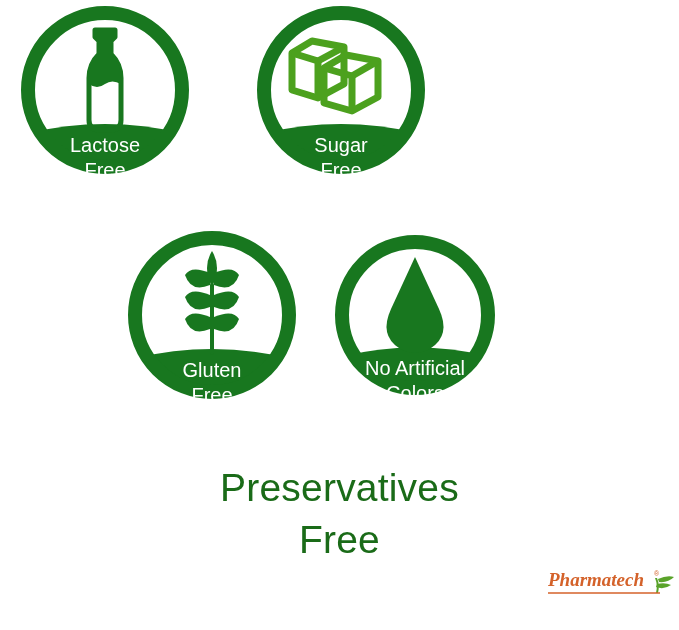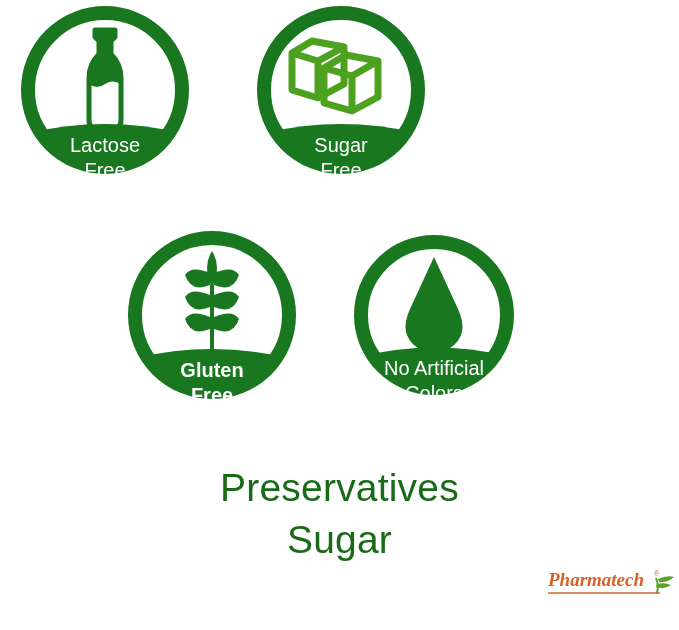--- a/index.html
+++ b/index.html
@@ -110,21 +110,21 @@
         <path d="M 68 62 L 96 70 L 96 105"></path>
         <path d="M 96 70 L 122 55"></path>
       </g>
       <circle cx="85" cy="84" r="77" fill="none" stroke="#18771f" stroke-width="14"></circle>
       <text class="badge-caption-line" x="85" y="141">Sugar</text>
       <text class="badge-caption-line" x="85" y="166">Free</text>
     </svg>
   </div>
 
 
-  <div class="badge" style="left:127px; top:231px;font-weight:bold;">
+  <div class="badge" style="left:127px; top:231px;">
     <svg width="170" height="170" viewBox="0 0 170 170">
       <defs>
         <clipPath id="clip-gluten">
             <circle cx="85" cy="84" r="77"></circle>
           </clipPath>
       </defs>
       <g clip-path="url(#clip-gluten)">
         <path d="M -10 132 Q 85 104 180 132 L 180 190 L -10 190 Z" fill="#18771f"></path>
       </g>
 
@@ -141,21 +141,21 @@
 
         <path d="M 83 86 Q 64 78 58 88 Q 64 106 83 98 Z"></path>
         <path d="M 87 86 Q 106 78 112 88 Q 106 106 87 98 Z"></path>
       </g>
       <circle cx="85" cy="84" r="77" fill="none" stroke="#18771f" stroke-width="14"></circle>
       <text class="badge-caption-line" x="85" y="141">Gluten</text>
       <text class="badge-caption-line" x="85" y="166">Free</text>
     </svg>
   </div>
 
-  <div class="badge" style="left:354px; top:235px;">
+  <div class="badge" style="left:335px; top:235px;">
     <svg width="162" height="162" viewBox="0 0 162 162">
       <defs>
         <clipPath id="clip-colors">
             <circle cx="80" cy="80" r="73"></circle>
           </clipPath>
       </defs>
       <g clip-path="url(#clip-colors)">
         <path d="M -10 126 Q 80 99 172 126 L 172 185 L -10 185 Z" fill="#18771f"></path>
       </g>
 
@@ -164,21 +164,21 @@
       </g>
       <circle cx="80" cy="80" r="73" fill="none" stroke="#18771f" stroke-width="14"></circle>
       <text class="badge-caption-line" x="80" y="135">No Artificial</text>
       <text class="badge-caption-line" x="80" y="160">Colors</text>
     </svg>
   </div>
 
 </div>
 
 <div id="footer-text">Preservatives
-Sugar</div>
+Free</div>
 
 <div id="brand-logo">
   <svg width="128" height="36" viewBox="0 0 128 36">
     <text x="0" y="22" font-family="Liberation Serif, serif" font-size="19" font-weight="bold" font-style="italic" fill="#d4622a">Pharmatech</text>
     <text x="106" y="12" font-family="Liberation Sans, sans-serif" font-size="7" fill="#d4622a">®</text>
 
     <g fill="#5aa32a">
       <path d="M 110 15 Q 119 11 126 13 Q 120 19 111 18 Z"></path>
       <path d="M 109 20 Q 117 18 123 21 Q 116 26 108 23 Z"></path>
       <path d="M 107 14 Q 110 21 108 29 L 110 29 Q 112 21 109 14 Z"></path>

